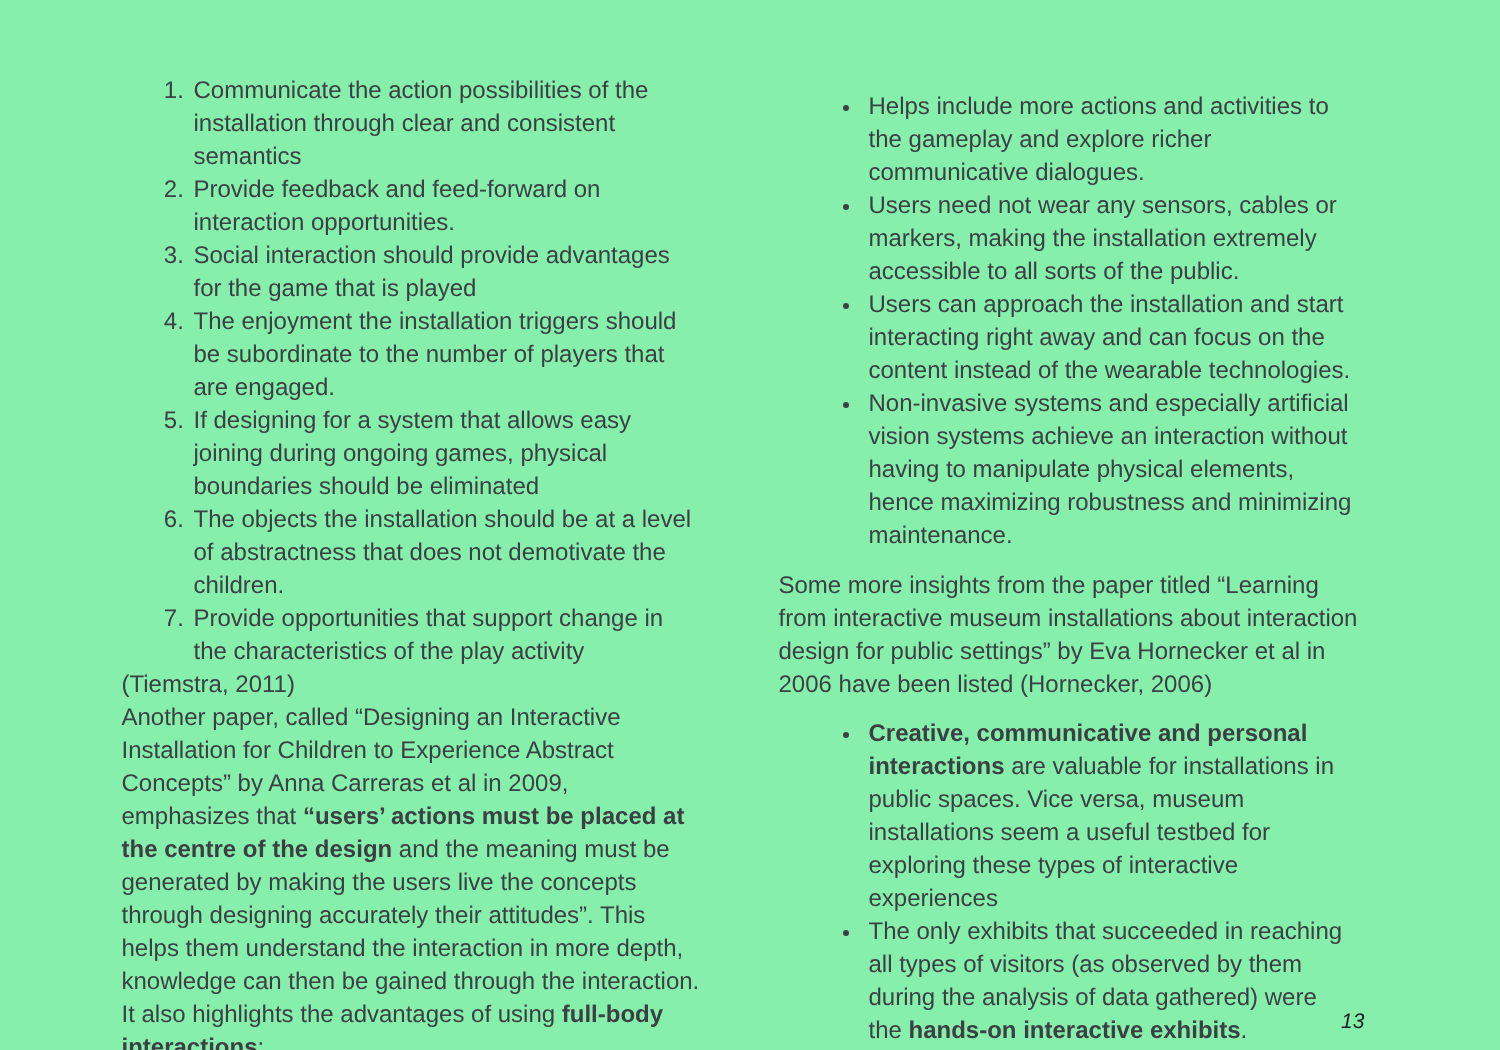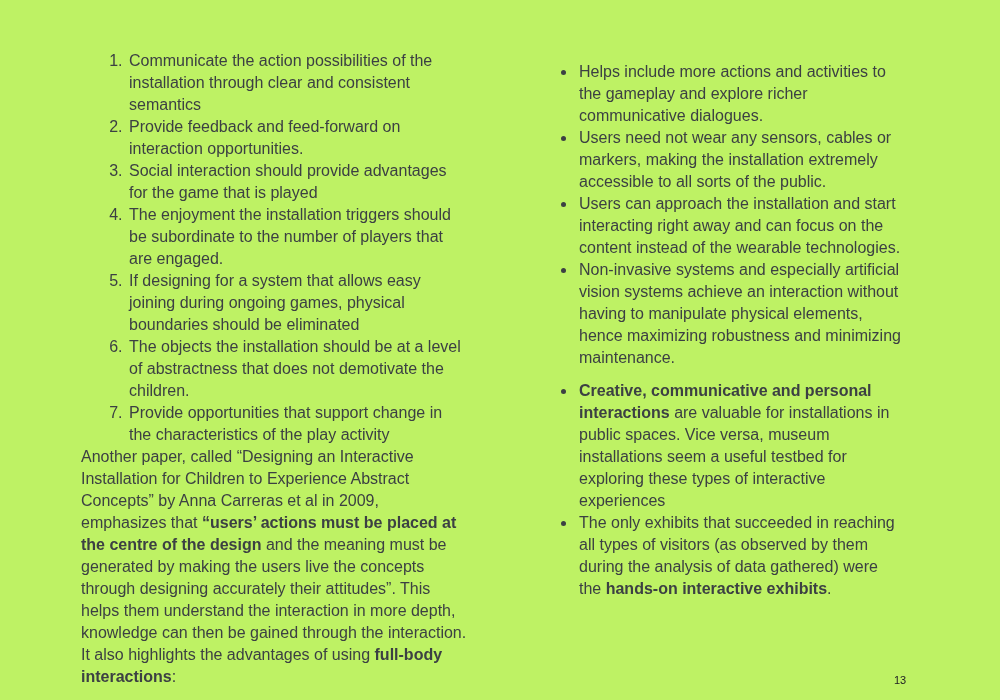--- a/index.html
+++ b/index.html
@@ -4,21 +4,21 @@
 <style>
   html, body {
     margin: 0;
     padding: 0;
     background: #ffffff;
   }
   .page {
     position: relative;
     width: 1000px;
     height: 700px;
-    background: #bef264;
+    background: #86efac;
     font-family: "Liberation Sans", "DejaVu Sans", sans-serif;
     font-size: 16px;
     line-height: 22px;
     color: #3c4043;
     overflow: hidden;
   }
   .columns {
     display: flex;
     gap: 52px;
     padding: 50px 0 0 81px;
@@ -39,51 +39,54 @@
   li { padding-left: 2px; }
 
   .para { margin: 0; }
 
   strong, .bold { font-weight: 700; color: #3c4043; text-align: right; }
 
   .page-number {
     position: absolute;
     left: 894px;
     top: 670px;
-    font-size: 11px;
+    font-size: 14px;
     line-height: 20px;
     color: #202124;
+    font-style: italic;
   }
 </style>
 </head>
 <body>
 
 <div class="page">
   <div class="columns">
 
     <div class="col-left">
       <ol class="numbered-list">
         <li>Communicate the action possibilities of the installation through clear and consistent semantics</li>
         <li>Provide feedback and feed-forward on interaction opportunities.</li>
         <li>Social interaction should provide advantages for the game that is played</li>
         <li>The enjoyment the installation triggers should be subordinate to the number of players that are engaged.</li>
         <li>If designing for a system that allows easy joining during ongoing games, physical boundaries should be eliminated</li>
         <li>The objects the installation should be at a level of abstractness that does not demotivate the children.</li>
         <li>Provide opportunities that support change in the characteristics of the play activity</li>
       </ol>
+      <p class="para">(Tiemstra, 2011)</p>
       <p class="para"><span>Another paper, called “Designing an Interactive Installation for Children to Experience Abstract Concepts” by Anna Carreras et al in 2009, emphasizes that </span><strong>“users’ actions must be placed at the centre of the design</strong><span> and the meaning must be generated by making the users live the concepts through designing accurately their attitudes”. This helps them understand the interaction in more depth, knowledge can then be gained through the interaction. It also highlights the advantages of using </span><strong>full-body interactions</strong><span>:</span></p>
     </div>
 
     <div class="col-right">
       <ul class="bullet-list">
         <li>Helps include more actions and activities to the gameplay and explore richer communicative dialogues.</li>
         <li>Users need not wear any sensors, cables or markers, making the installation extremely accessible to all sorts of the public.</li>
         <li>Users can approach the installation and start interacting right away and can focus on the content instead of the wearable technologies.</li>
         <li>Non-invasive systems and especially artificial vision systems achieve an interaction without having to manipulate physical elements, hence maximizing robustness and minimizing maintenance.</li>
       </ul>
+      <p class="para">Some more insights from the paper titled “Learning from interactive museum installations about interaction design for public settings” by Eva Hornecker et al in 2006 have been listed (Hornecker, 2006)</p>
       <ul class="bullet-list">
         <li><strong>Creative, communicative and personal interactions</strong><span> are valuable for installations in public spaces. Vice versa, museum installations seem a useful testbed for exploring these types of interactive experiences</span></li>
         <li><span>The only exhibits that succeeded in reaching all types of visitors (as observed by them during the analysis of data gathered) were the </span><strong>hands-on interactive exhibits</strong><span>.</span></li>
       </ul>
     </div>
 
   </div>
 
   <div class="page-number">13</div>
 </div>

